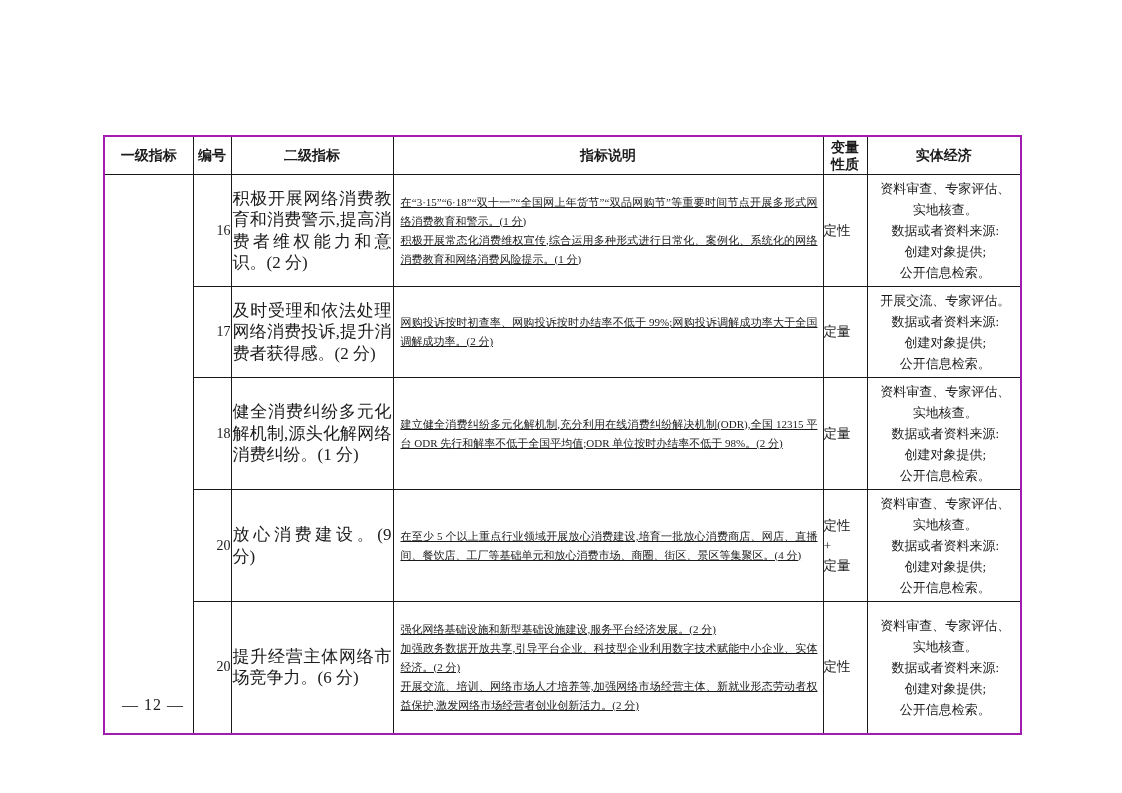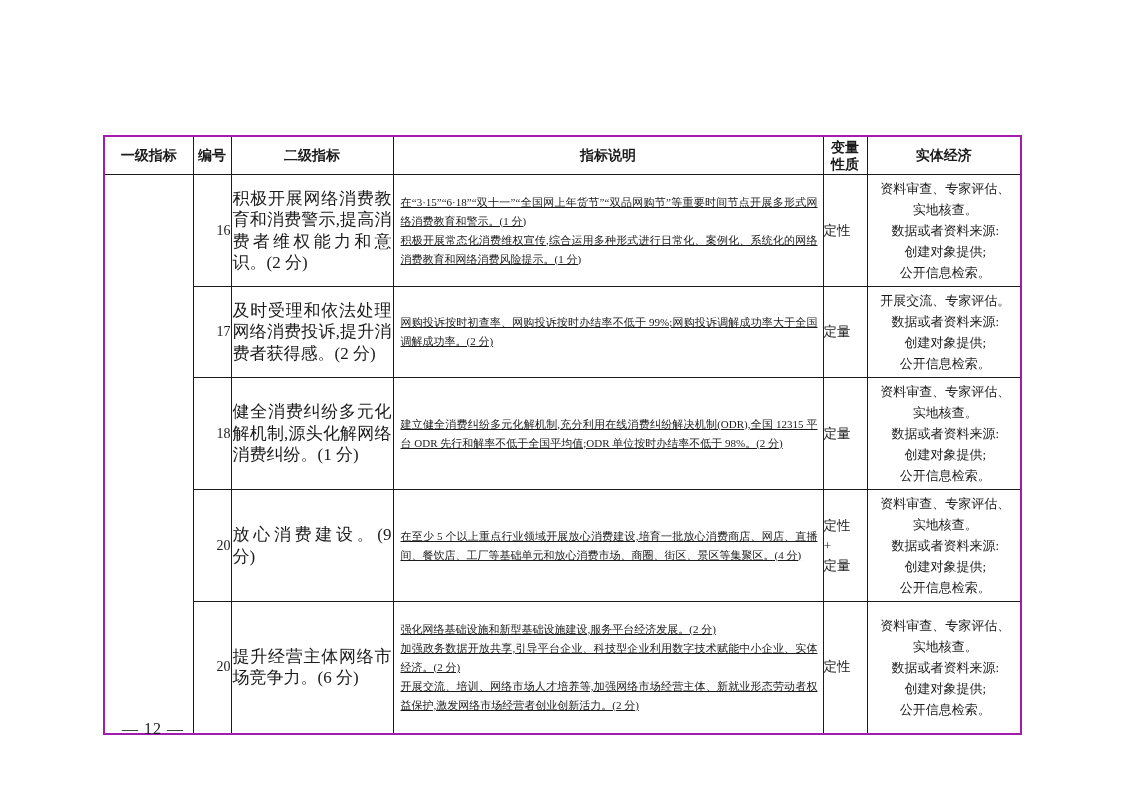--- a/index.html
+++ b/index.html
@@ -72,21 +72,21 @@
   }
   td.cell-eval {
     padding: 3px 4px 3px 7px;
     font-size: 13px;
     line-height: 21px;
     text-align: center;
   }
   .footer-page-number {
     position: absolute;
     left: 122px;
-    top: 720px;
+    top: 696px;
     font-size: 16px;
     letter-spacing: 1px;
     color: #1b1b1b;
   }
 </style>
 </head>
 <body>
 
 <div class="page">
 

